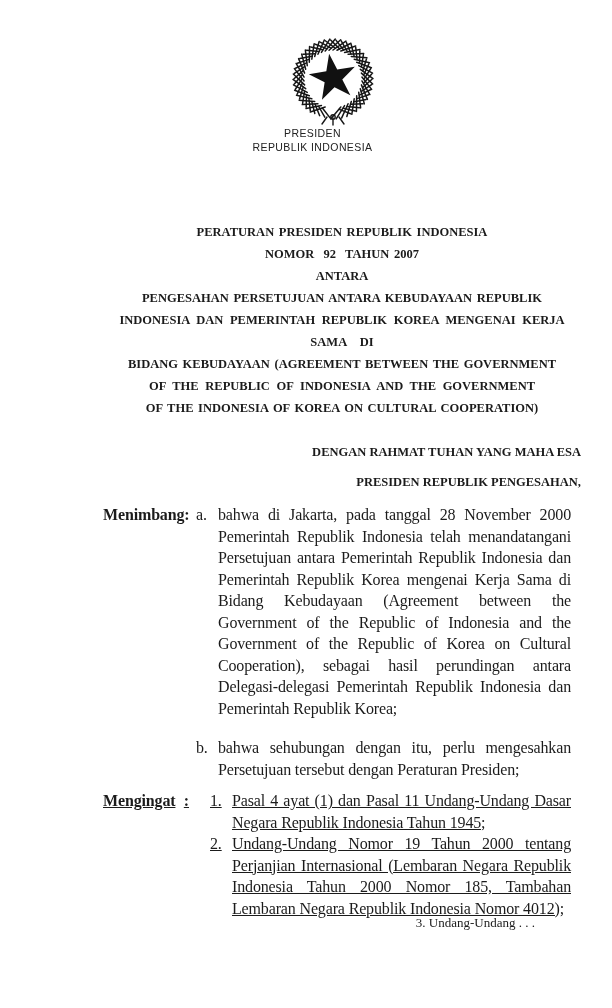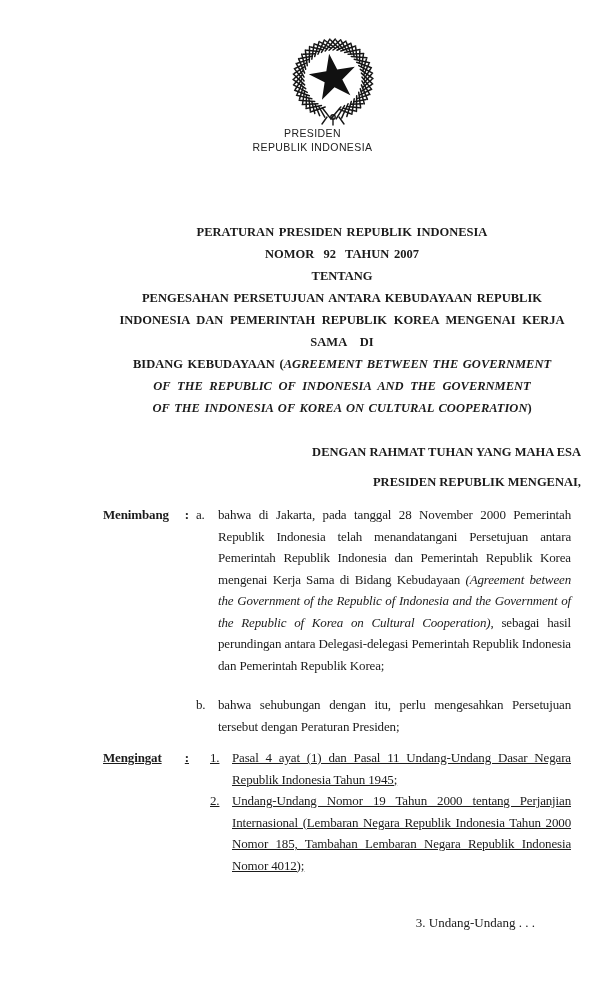--- a/index.html
+++ b/index.html
@@ -31,33 +31,33 @@
 
   
   .title-block {
     position:absolute; top:221px; left:85px; width:478px;
     text-align:center;
     font-weight:bold; font-size:12.5px; line-height:22px;
     word-spacing:1.5px;
   }
   .t-line { white-space:pre-wrap; }
   .t-wide { word-spacing:3.5px; }
-  .it { font-style:italic; }
+  .it { }
 
   
   .preamble {
     position:absolute; top:442px; left:85px; width:478px;
     text-align:right; font-weight:bold; font-size:12.5px; line-height:21px;
   }
   .preamble .authority { margin-top:9px; }
 
   
   .body-block {
     position:absolute; top:504px; left:85px; width:468px;
-    font-size:13px; line-height:21.5px; letter-spacing:-0.15px;
+    font-size:16px; line-height:21.5px; letter-spacing:-0.15px;
   }
   .clause { display:flex; align-items:flex-start; }
   .clause + .clause { margin-top:10px;text-decoration:underline; }
   .clause-label {
     width:86px; flex:0 0 86px; margin-right:7px;
     display:flex; justify-content:space-between;
     font-weight:bold; white-space:nowrap;
   }
   .clause-items { flex:1 1 auto; }
   .clause-items.indented { margin-left:14px; }
@@ -176,32 +176,32 @@
   </svg>
 
   <div class="org">
     <div>PRESIDEN</div>
     <div>REPUBLIK INDONESIA</div>
   </div>
 
   <div class="title-block">
     <div class="t-line">PERATURAN PRESIDEN REPUBLIK INDONESIA</div>
     <div class="t-line">NOMOR  92  TAHUN 2007</div>
-    <div class="t-line">TENTANG</div>
+    <div class="t-line">ANTARA</div>
     <div class="t-line">PENGESAHAN PERSETUJUAN ANTARA KEBUDAYAAN REPUBLIK</div>
     <div class="t-line t-wide">INDONESIA DAN PEMERINTAH REPUBLIK KOREA MENGENAI KERJA</div>
     <div class="t-line t-wide">SAMA  DI</div>
     <div class="t-line"><span>BIDANG KEBUDAYAAN (</span><span class="it">AGREEMENT BETWEEN THE GOVERNMENT</span></div>
     <div class="t-line it t-wide">OF THE REPUBLIC OF INDONESIA AND THE GOVERNMENT</div>
     <div class="t-line"><span class="it">OF THE INDONESIA OF KOREA ON CULTURAL COOPERATION</span><span>)</span></div>
   </div>
 
   <div class="preamble">
     <div class="invocation">DENGAN RAHMAT TUHAN YANG MAHA ESA</div>
-    <div class="authority">PRESIDEN REPUBLIK MENGENAI,</div>
+    <div class="authority">PRESIDEN REPUBLIK PENGESAHAN,</div>
   </div>
 
   <div class="body-block">
 
     <div class="clause">
       <div class="clause-label">
         <span>Menimbang</span>
           <span>:</span>
       </div>
       <div class="clause-items items-spaced">

